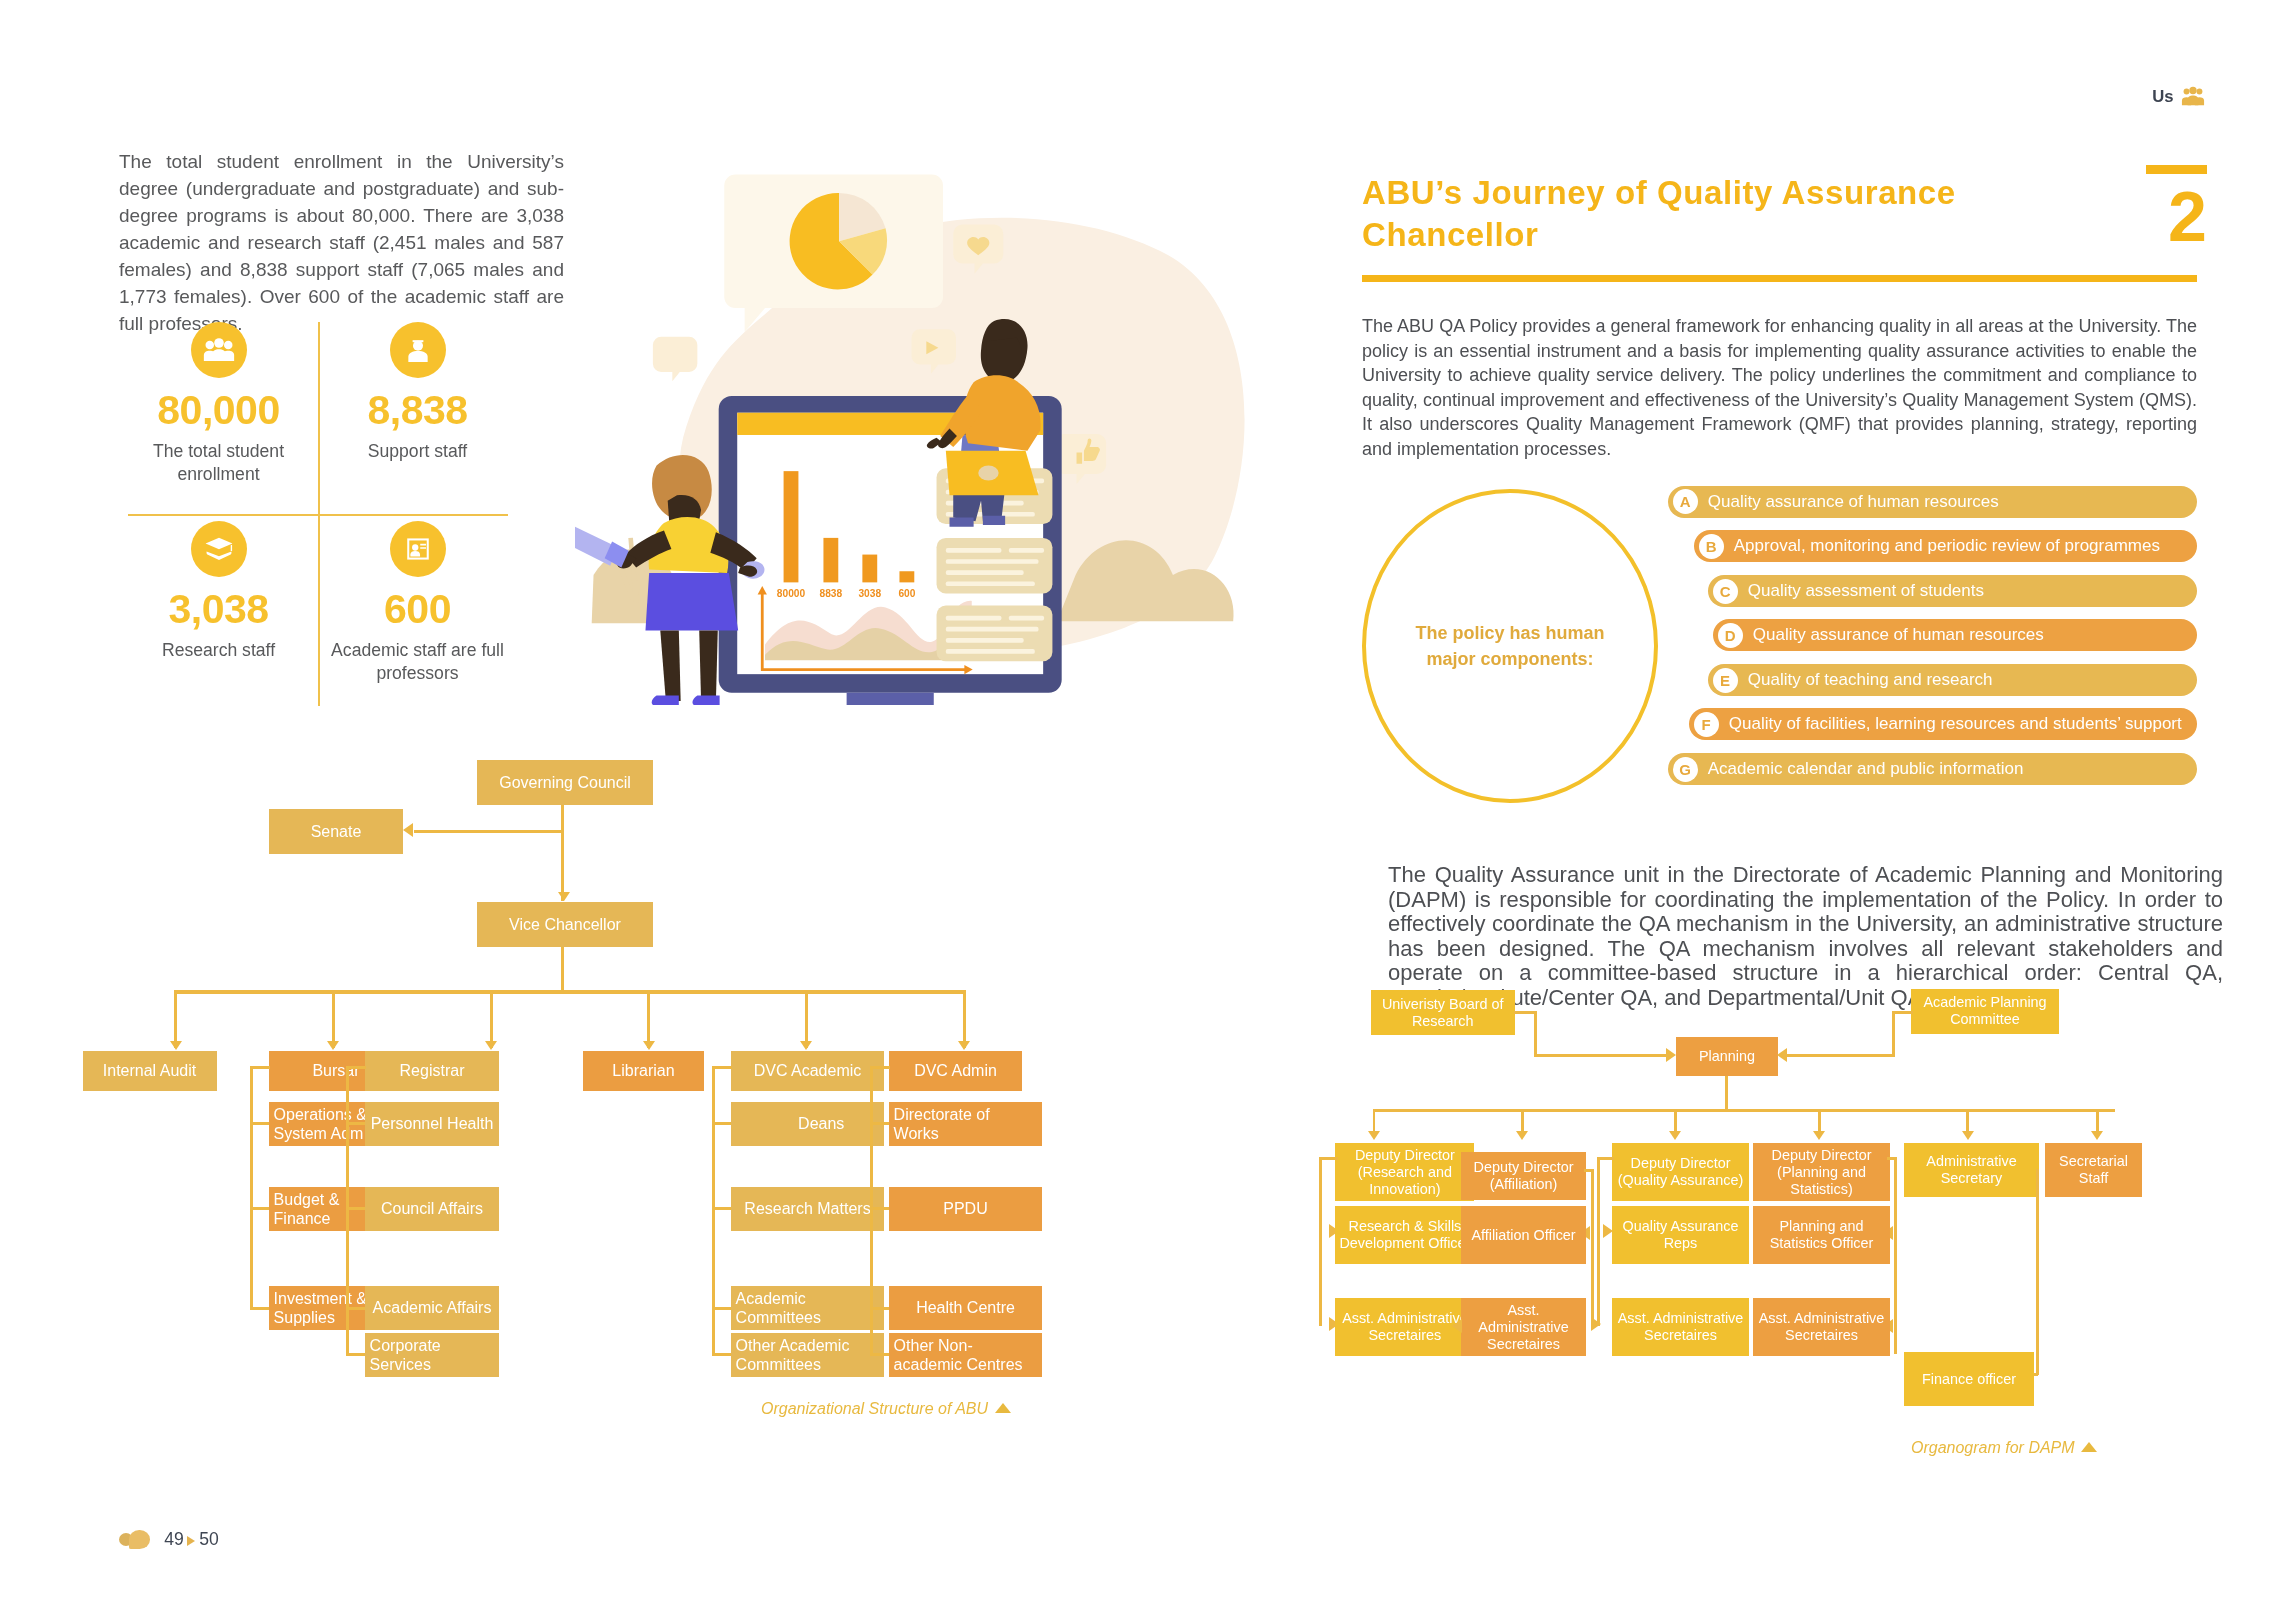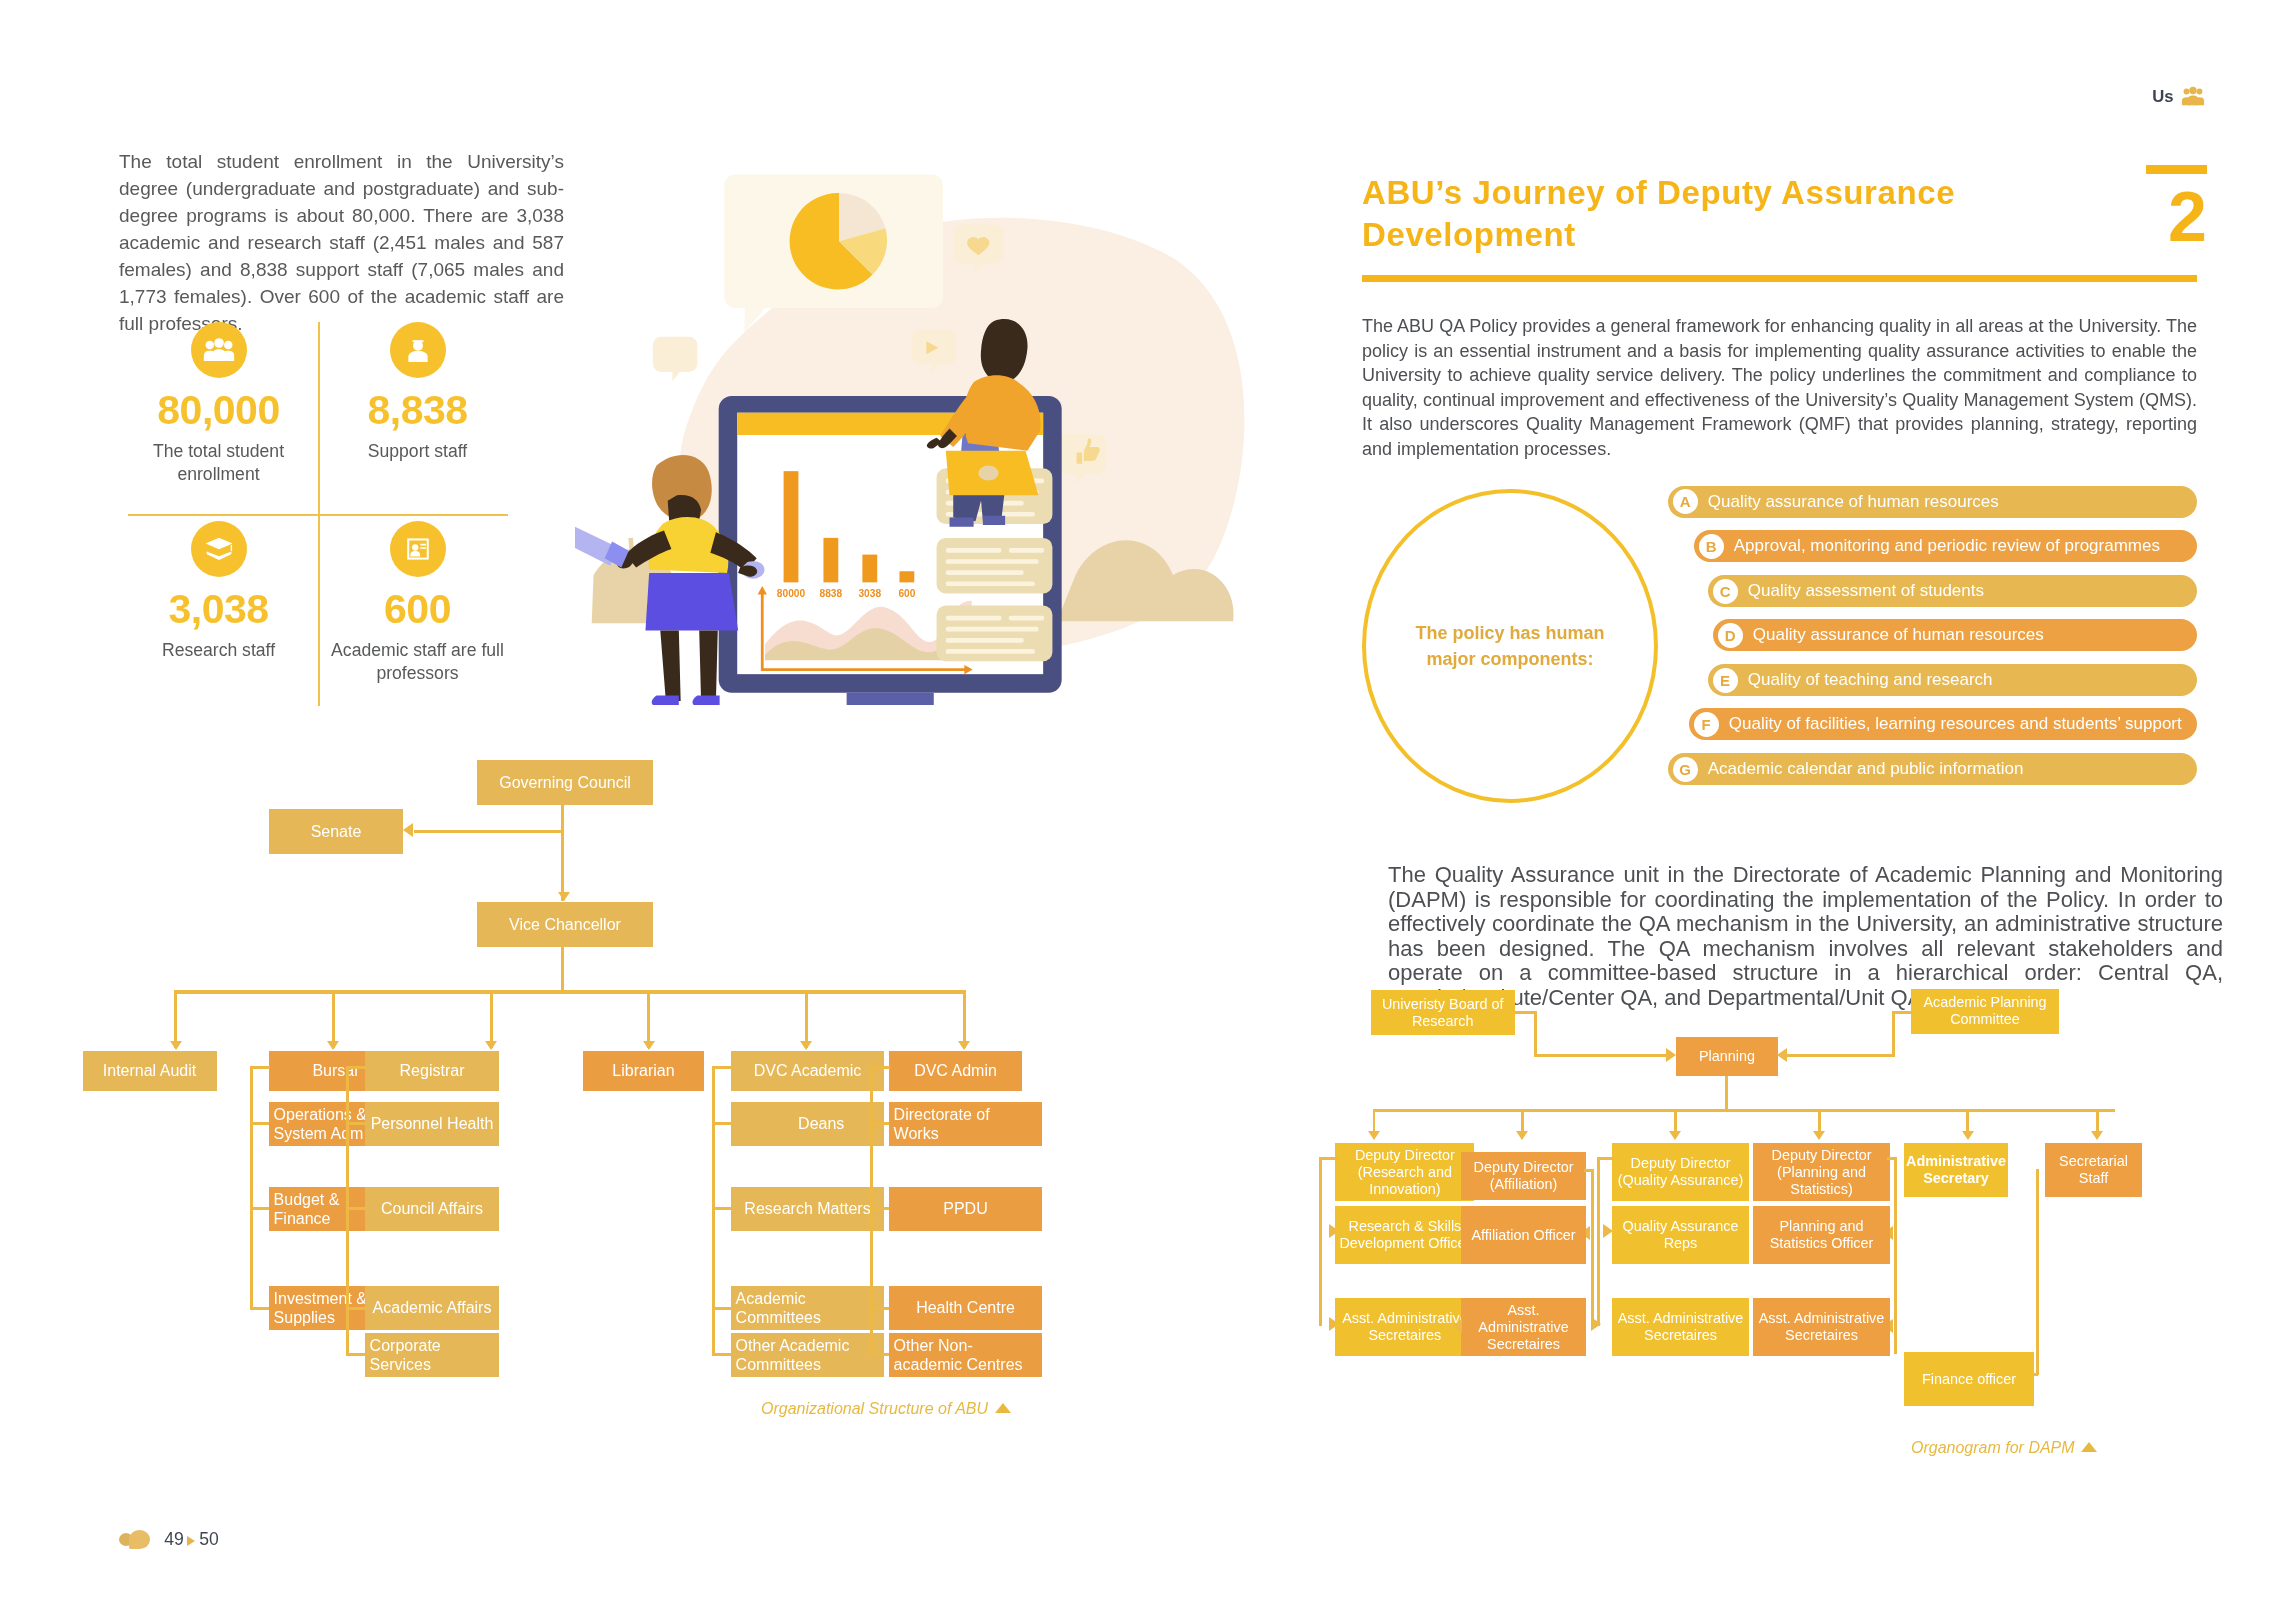--- a/index.html
+++ b/index.html
@@ -443,21 +443,21 @@
         <circle cx="6" cy="7" r="3.2"></circle>
           <circle cx="20" cy="7" r="3.2"></circle>
           <circle cx="13" cy="6" r="4"></circle>
         <path d="M1 22v-5c0-2.4 2.2-3.6 5-3.6s5 1.2 5 3.6v5z"></path>
         <path d="M15 22v-5c0-2.4 2.2-3.6 5-3.6s5 1.2 5 3.6v5z"></path>
         <path d="M7.2 22v-6.4c0-2.8 2.6-4.3 5.8-4.3s5.8 1.5 5.8 4.3V22z"></path>
       </g>
     </svg>
   </div>
 
-  <div class="abs" id="section-title">ABU’s Journey of Deputy Assurance Development</div>
+  <div class="abs" id="section-title">ABU’s Journey of Quality Assurance Chancellor</div>
   <div class="abs" id="num-rule-top"></div>
   <div class="abs" id="section-number">2</div>
   <div class="abs" id="title-rule"></div>
 
   <div class="abs" id="qa-paragraph">The ABU QA Policy provides a general framework for enhancing quality in all areas at the University. The policy is an essential instrument and a basis for implementing quality assurance activities to enable the University to achieve quality service delivery. The policy underlines the commitment and compliance to quality, continual improvement and effectiveness of the University’s Quality Management System (QMS). It also underscores Quality Management Framework (QMF) that provides planning, strategy, reporting and implementation processes.</div>
 
   <div class="abs" id="components">
     <div id="policy-circle">
       <div id="policy-circle-text">The policy has human major components:</div>
     </div>
@@ -580,21 +580,21 @@
       <div class="arrow-l" style="left:529px;top:336px;"></div>
       <div class="dnode dk" style="left:399px;top:223px;width:137px;height:58px;">
         <span>Planning and Statistics Officer</span>
         </div>
       <div class="dnode dk" style="left:399px;top:315px;width:137px;height:58px;">
         <span>Asst. Administrative Secretaires</span>
         </div>
 
       <div class="conn" style="left:612px;top:126px;width:2.8px;height:28px;"></div>
       <div class="arrow-d" style="left:608px;top:148px;"></div>
-      <div class="dnode lt" style="left:550px;top:160px;width:104px;height:54px;font-weight:bold;">
+      <div class="dnode lt" style="left:550px;top:160px;width:135px;height:54px;">
         <span>Administrative Secretary</span>
         </div>
       <div class="conn" style="left:682px;top:186px;width:2.8px;height:206px;"></div>
       <div class="conn" style="left:649px;top:390px;width:35px;height:2.8px;"></div>
       <div class="dnode lt" style="left:550px;top:369px;width:130px;height:54px;">
         <span>Finance officer</span>
         </div>
 
       <div class="conn" style="left:742px;top:126px;width:2.8px;height:28px;"></div>
       <div class="arrow-d" style="left:737px;top:148px;"></div>

